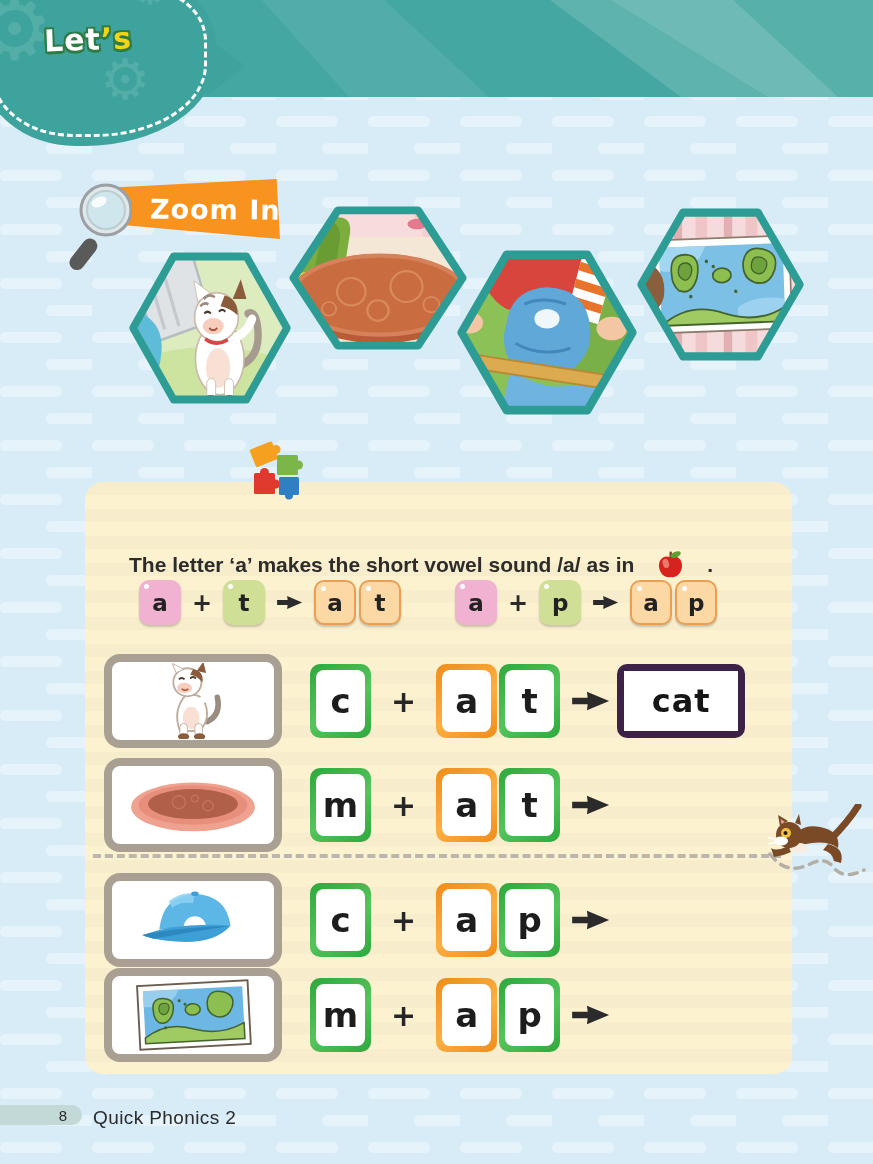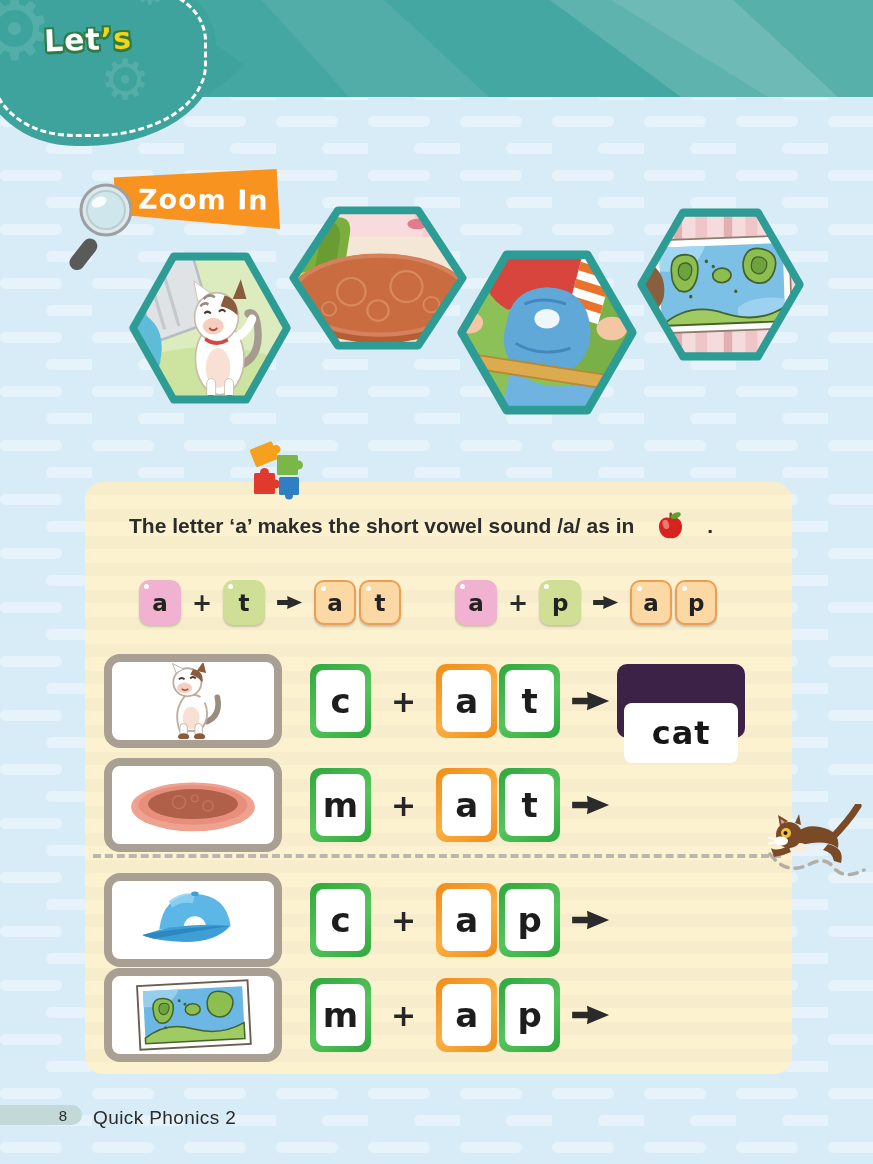--- a/index.html
+++ b/index.html
@@ -26,36 +26,36 @@
   .gear.g3{left:150px;top:-8px;font-size:40px;}
   .logo-text{position:absolute;left:44px;top:22px;z-index:4;font-family:"DejaVu Sans",sans-serif;font-weight:bold;}
   .logo-l1{font-size:30px;letter-spacing:1px;transform:rotate(-2deg);}
   .logo-l2{font-size:42px;margin:-6px 0 0 10px;letter-spacing:1px;}
   .lg-w,.lg-y{text-shadow:-2px -2px 0 #2e7c45,2px -2px 0 #2e7c45,-2px 2px 0 #2e7c45,2px 2px 0 #2e7c45,0 3px 0 #2e7c45;}
   .lg-w{color:#fff;}
   .lg-y{color:#f3d515;}
 
   
   .magnifier{position:absolute;left:66px;top:178px;z-index:3;}
-  .zoomin-banner{position:absolute;left:112px;top:169px;width:168px;height:60px;background:#f7931e;
+  .zoomin-banner{position:absolute;left:112px;top:179px;width:168px;height:60px;background:#f7931e;
                  clip-path:polygon(1% 14%,98% 0,100% 100%,3% 76%);z-index:2;
-                 display:flex;align-items:center;justify-content:center;}
+                 display:flex;align-items:center;justify-content:flex-end;}
   .zoomin-label{color:#fff;font:bold 27px "DejaVu Sans",sans-serif;letter-spacing:1px;margin-left:14px;transform:rotate(.5deg);}
 
   
   .hex{position:absolute;z-index:2;}
   .hex svg{display:block;width:100%;height:100%;}
 
   
   .panel{position:absolute;left:85px;top:482px;width:707px;height:592px;background:#fcf2d0;border-radius:18px;z-index:2;
          background-image:repeating-linear-gradient(180deg,rgba(0,0,0,.018) 0 13px,transparent 13px 27px);}
   .puzzle-icon{position:absolute;left:246px;top:440px;z-index:4;}
   .section-title{position:absolute;left:318px;top:461px;z-index:4;color:#1b1b19;
                  font:bold 30px "DejaVu Sans",sans-serif;letter-spacing:.5px;}
-  .instruction{position:absolute;left:129px;top:511px;z-index:4;display:flex;align-items:center;gap:23px;
+  .instruction{position:absolute;left:129px;top:550px;z-index:4;display:flex;align-items:center;gap:23px;
                font:bold 21px "Liberation Sans",sans-serif;color:#2c2c2c;}
 
   .demo-row{position:absolute;top:580px;display:flex;align-items:center;z-index:4;}
   .demo-1{left:139px;}  .demo-2{left:455px;}
   .tile-demo{width:42px;height:45px;border-radius:10px;display:flex;align-items:center;justify-content:center;
              font:bold 23px "DejaVu Sans",sans-serif;color:#222;position:relative;box-sizing:border-box;
              box-shadow:0 2px 2px rgba(0,0,0,.18);}
   .tile-demo::before{content:"";position:absolute;left:5px;top:4px;width:5px;height:5px;border-radius:50%;background:rgba(255,255,255,.95);}
   .td-pink{background:#f1b1d0;}
   .td-green{background:#cfe096;}
@@ -72,22 +72,22 @@
              display:flex;align-items:center;justify-content:center;overflow:hidden;}
   .tile-frame{width:61px;height:74px;border-radius:10px;padding:6px;box-sizing:border-box;}
   .tf-green{background:linear-gradient(145deg,#2ea83e,#55c45c 55%,#2ea83e);}
   .tf-orange{background:linear-gradient(145deg,#ef8c1a,#fbaf42 55%,#ef8c1a);}
   .tile-inner{width:100%;height:100%;background:#fff;border-radius:8px;display:flex;align-items:center;justify-content:center;
               font:bold 34px "DejaVu Sans",sans-serif;color:#1d1d1d;}
   .onset{margin-left:28px;}
   .plus-lg{font:bold 30px "DejaVu Sans",sans-serif;color:#262626;margin:0 20px 0 20px;}
   .pair-lg{display:flex;gap:2px;}
   .word-frame{width:128px;height:74px;background:#3c2246;border-radius:10px;padding:7px;box-sizing:border-box;margin-left:8px;}
-  .word-inner{width:100%;height:100%;background:#fff;border-radius:8px;display:flex;align-items:center;justify-content:center;
-              font:bold 32px "DejaVu Sans",sans-serif;color:#161616;letter-spacing:1px;margin-top:32px;}
+  .word-inner{width:100%;height:100%;background:#fff;border-radius:0;display:flex;align-items:center;justify-content:center;
+              font:bold 32px "DejaVu Sans",sans-serif;color:#161616;letter-spacing:1px;}
 
   .divider{position:absolute;left:93px;top:854px;width:688px;border-top:4px dashed #bcb6ae;z-index:4;}
   .jump-cat{position:absolute;left:768px;top:804px;z-index:5;}
 
   
   .footer-pill{position:absolute;left:0;top:1105px;width:82px;height:20px;background:#c3d9d7;border-radius:0 11px 11px 0;
                display:flex;align-items:center;justify-content:flex-end;padding-right:15px;box-sizing:border-box;
                font-size:15px;color:#2b2b2b;z-index:2;}
   .footer-title{position:absolute;left:93px;top:1107px;font-size:19px;color:#2b2b2b;letter-spacing:.4px;z-index:2;}
 </style>

